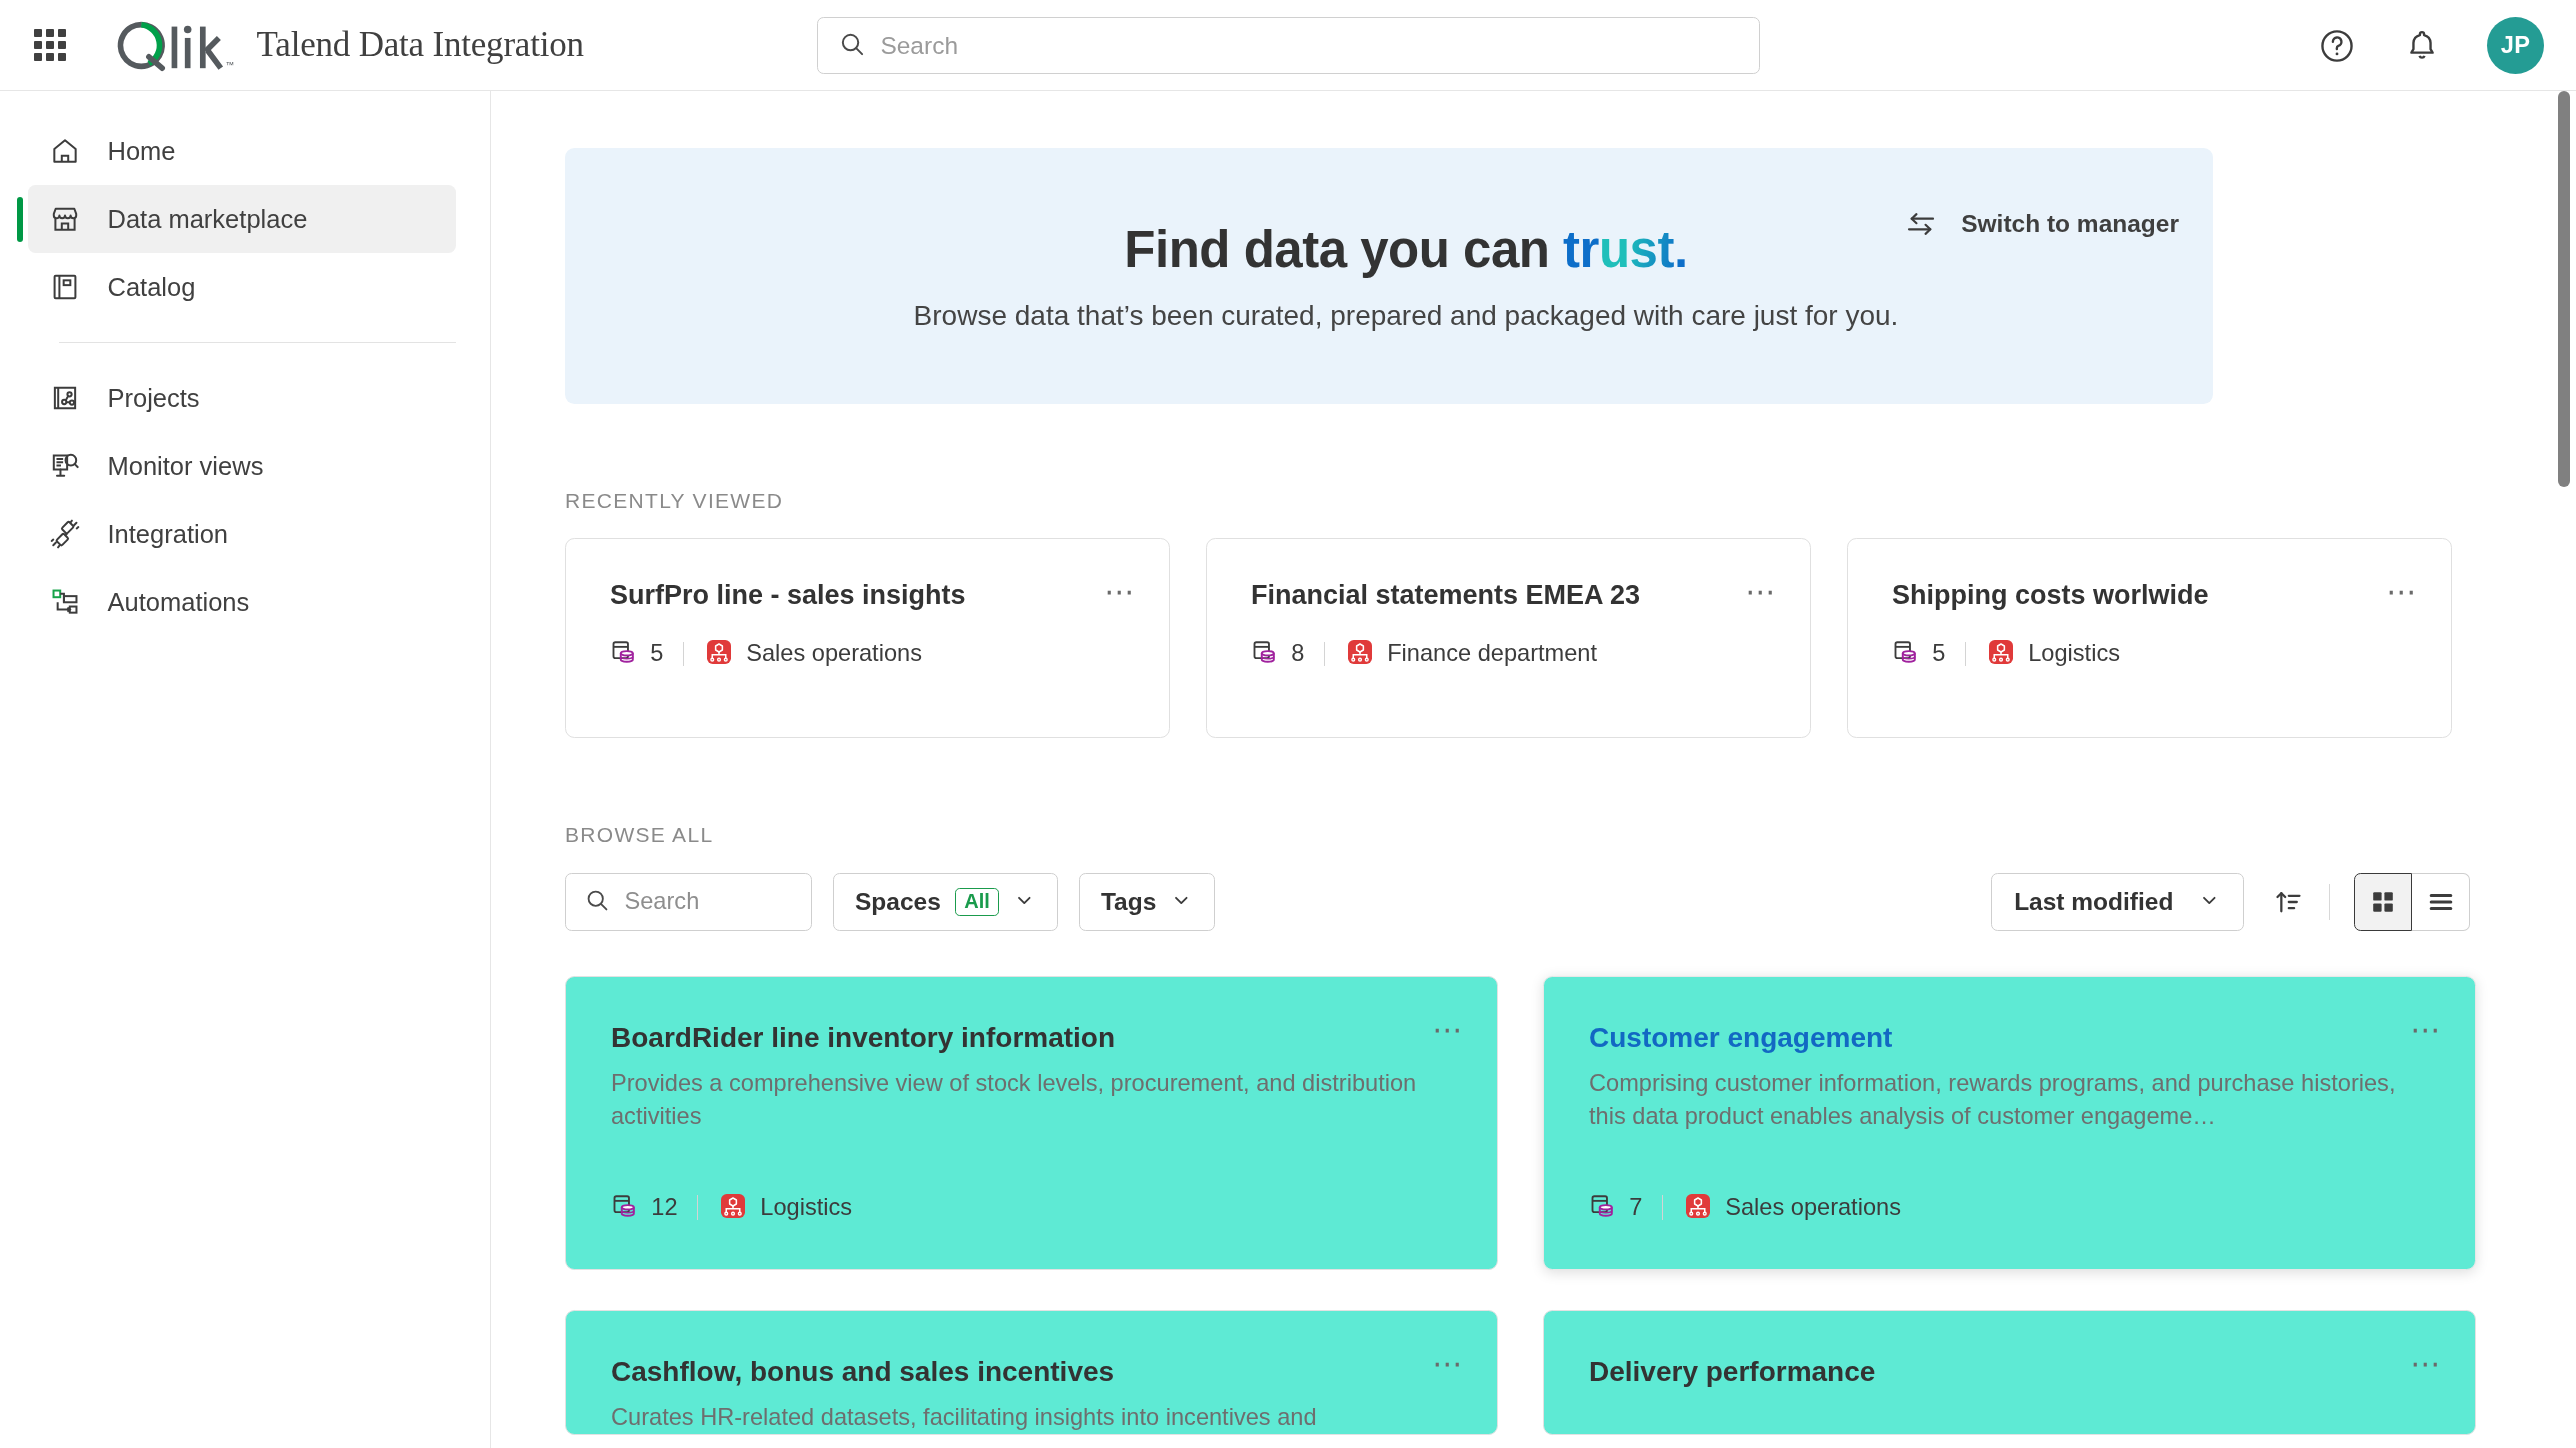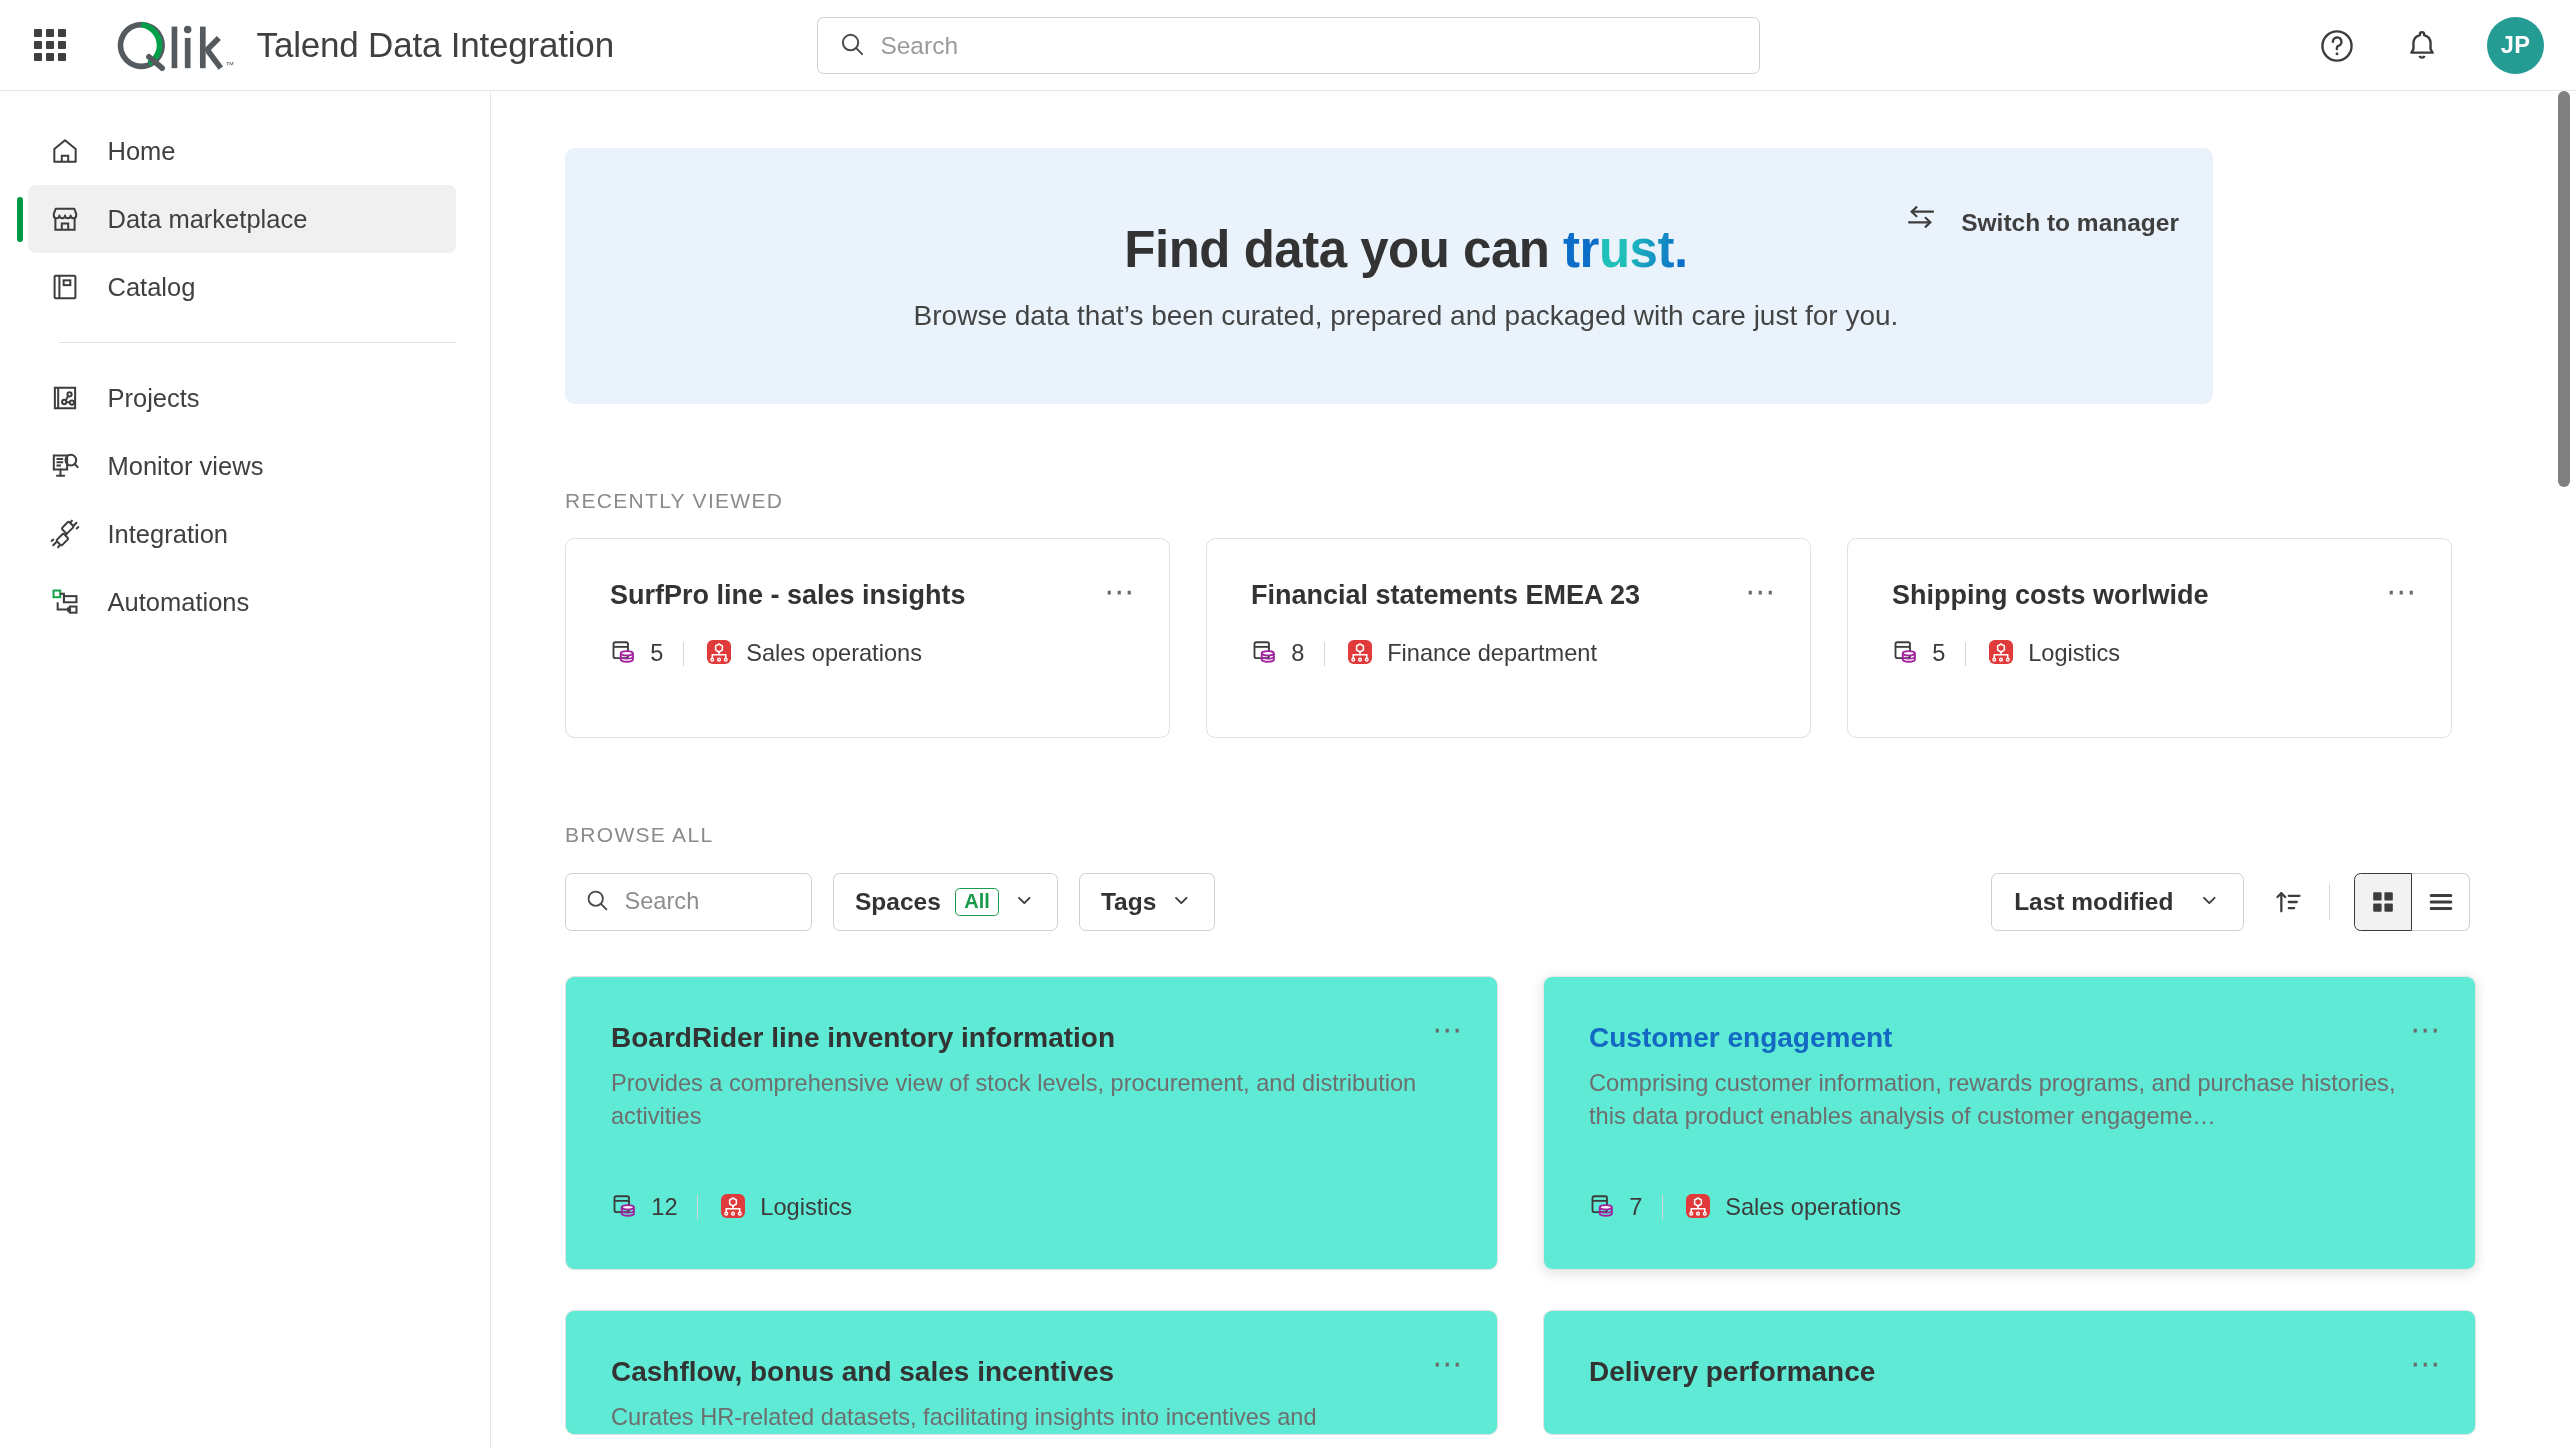--- a/index.html
+++ b/index.html
@@ -22,21 +22,21 @@
     display:grid;grid-template-columns:repeat(3,7.5px);grid-template-rows:repeat(3,7.5px);
     gap:4.7px; cursor:pointer;
   }
   .app-launcher span{background:#404040;border-radius:0.9px;display:block;width:7.5px;height:7.5px;}
 
   .brand{display:flex;align-items:center;margin-left:47px;}
   .qlik-logo{position:relative;width:121px;height:53px;}
   .qlik-logo svg{display:block;}
   .product-title{
     font-size:35px; color:#404040; letter-spacing:-0.2px;
-    margin-left:22.6px; white-space:nowrap; font-weight:400;
+    margin-left:22.6px; white-space:nowrap; font-weight:400;font-family:Liberation Serif, serif;
   }
 
   .global-search{
     position:absolute; left:817px; top:17px;
     width:943px; height:57px;
     border:0.9px solid #d0d0d0; border-radius:6.6px; background:#fff;
     display:flex; align-items:center; padding:0 21px; gap:15px;
   }
   .global-search .ph{ color:#9b9b9b; font-size:24.5px; }
 
@@ -87,22 +87,22 @@
     font-size:51px; font-weight:700; color:#333; letter-spacing:-0.5px;
   }
   .hero h1 .t1{color:#0d6ec9;}
   .hero h1 .t2{color:#1fbfba;}
   .hero h1 .t3{
     background:linear-gradient(100deg,#1fbfba 0%, #0d6ec9 85%);
     -webkit-background-clip:text; background-clip:text; color:transparent;
   }
   .hero p{ font-size:28px; color:#444; margin-top:21px; }
   .switch-manager{
-    position:absolute; right:34px; top:55px;
-    display:flex; align-items:flex-end; gap:24px; cursor:pointer;
+    position:absolute; right:34px; top:62px;
+    display:flex; align-items:flex-start; gap:24px; cursor:pointer;
   }
   .switch-manager span{ font-size:24.5px; font-weight:600; color:#3f3f3f; }
 
   .section-label{
     font-size:21px; color:#8a8a8a; letter-spacing:1.3px;
     margin:85px 0 24.5px 74px; font-weight:400;
   }
 
   
   .rv-row{ display:flex; gap:36px; margin-left:74px; }

